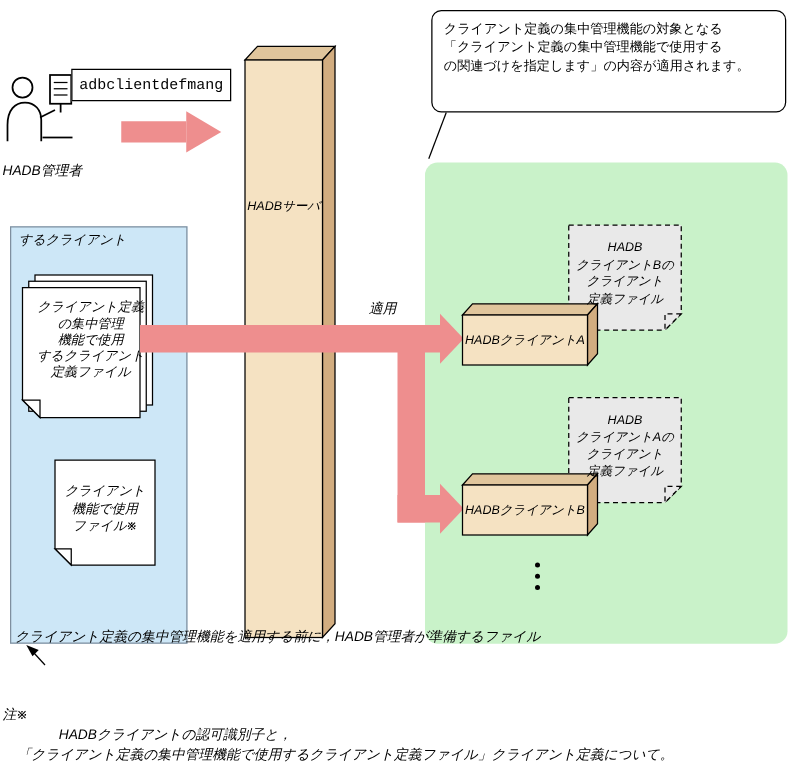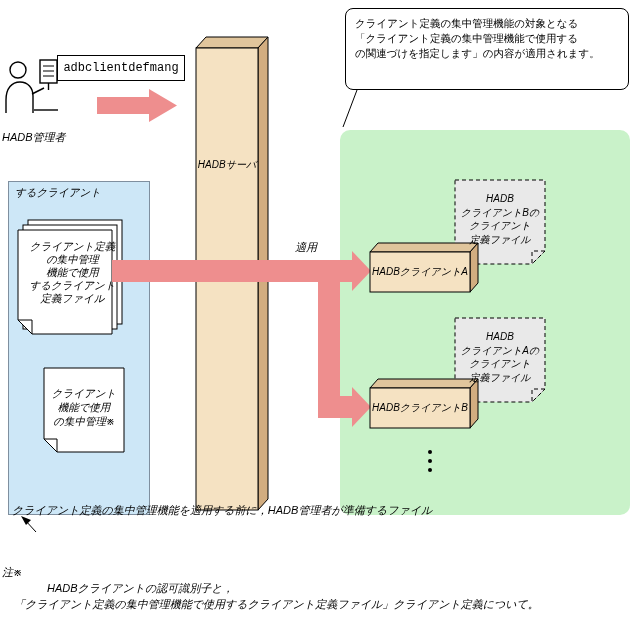--- a/index.html
+++ b/index.html
@@ -145,21 +145,21 @@
     <span style="display:block">クライアント定義</span>
     <span style="display:block">の集中管理</span>
     <span style="display:block">機能で使用</span>
     <span style="display:block">するクライアント</span>
     <span style="display:block">定義ファイル</span>
   </div>
 
   <div class="txt small center" style="left:46px; top:386px; width:76px; line-height:14px;">
     <span style="display:block">クライアント</span>
     <span style="display:block">機能で使用</span>
-    <span style="display:block">の集中管理※</span>
+    <span style="display:block">ファイル※</span>
   </div>
 
   <div class="txt center lbl11" style="left:284px; top:240px; width:44px;">適用</div>
 
 
   <div class="txt boxlabel" style="left:370px; top:252px; width:100px; height:40px;">HADBクライアントA</div>
   <div class="txt boxlabel" style="left:370px; top:388px; width:100px; height:40px;">HADBクライアントB</div>
 
   <div class="txt tiny center" style="left:456px; top:192px; width:88px;">
     <span style="display:block">HADB</span>

